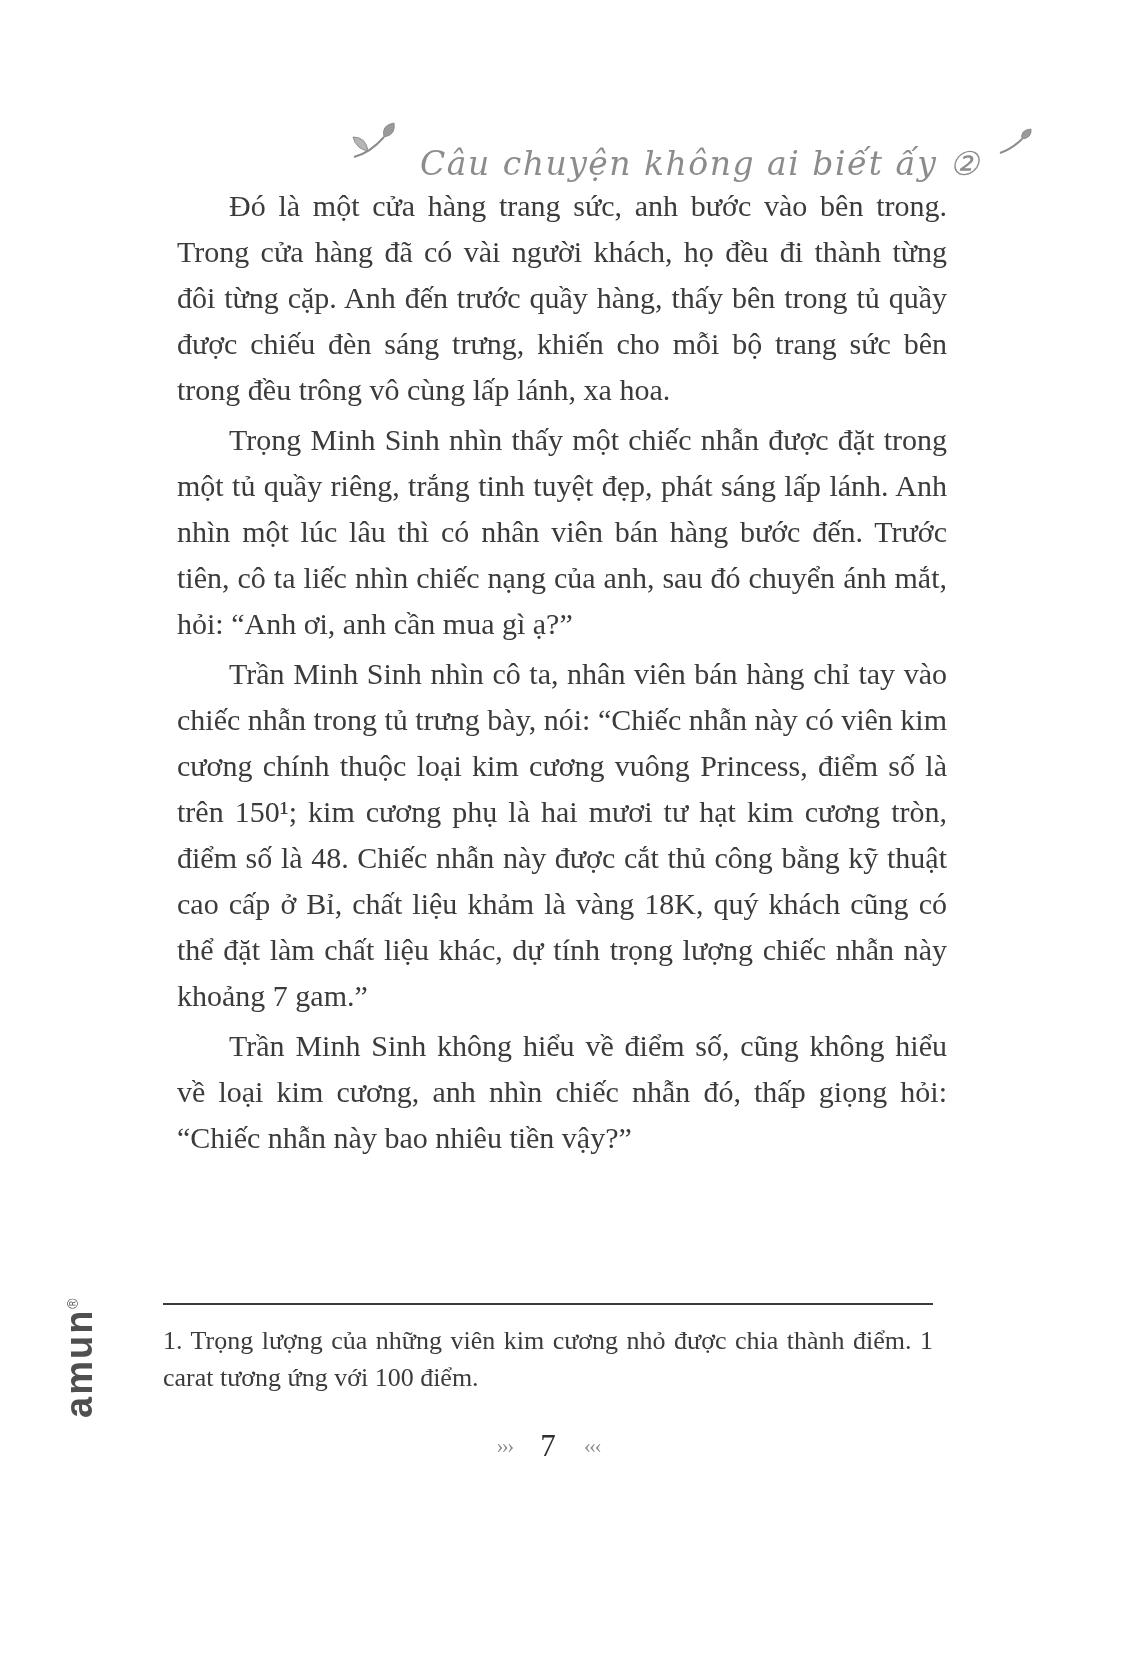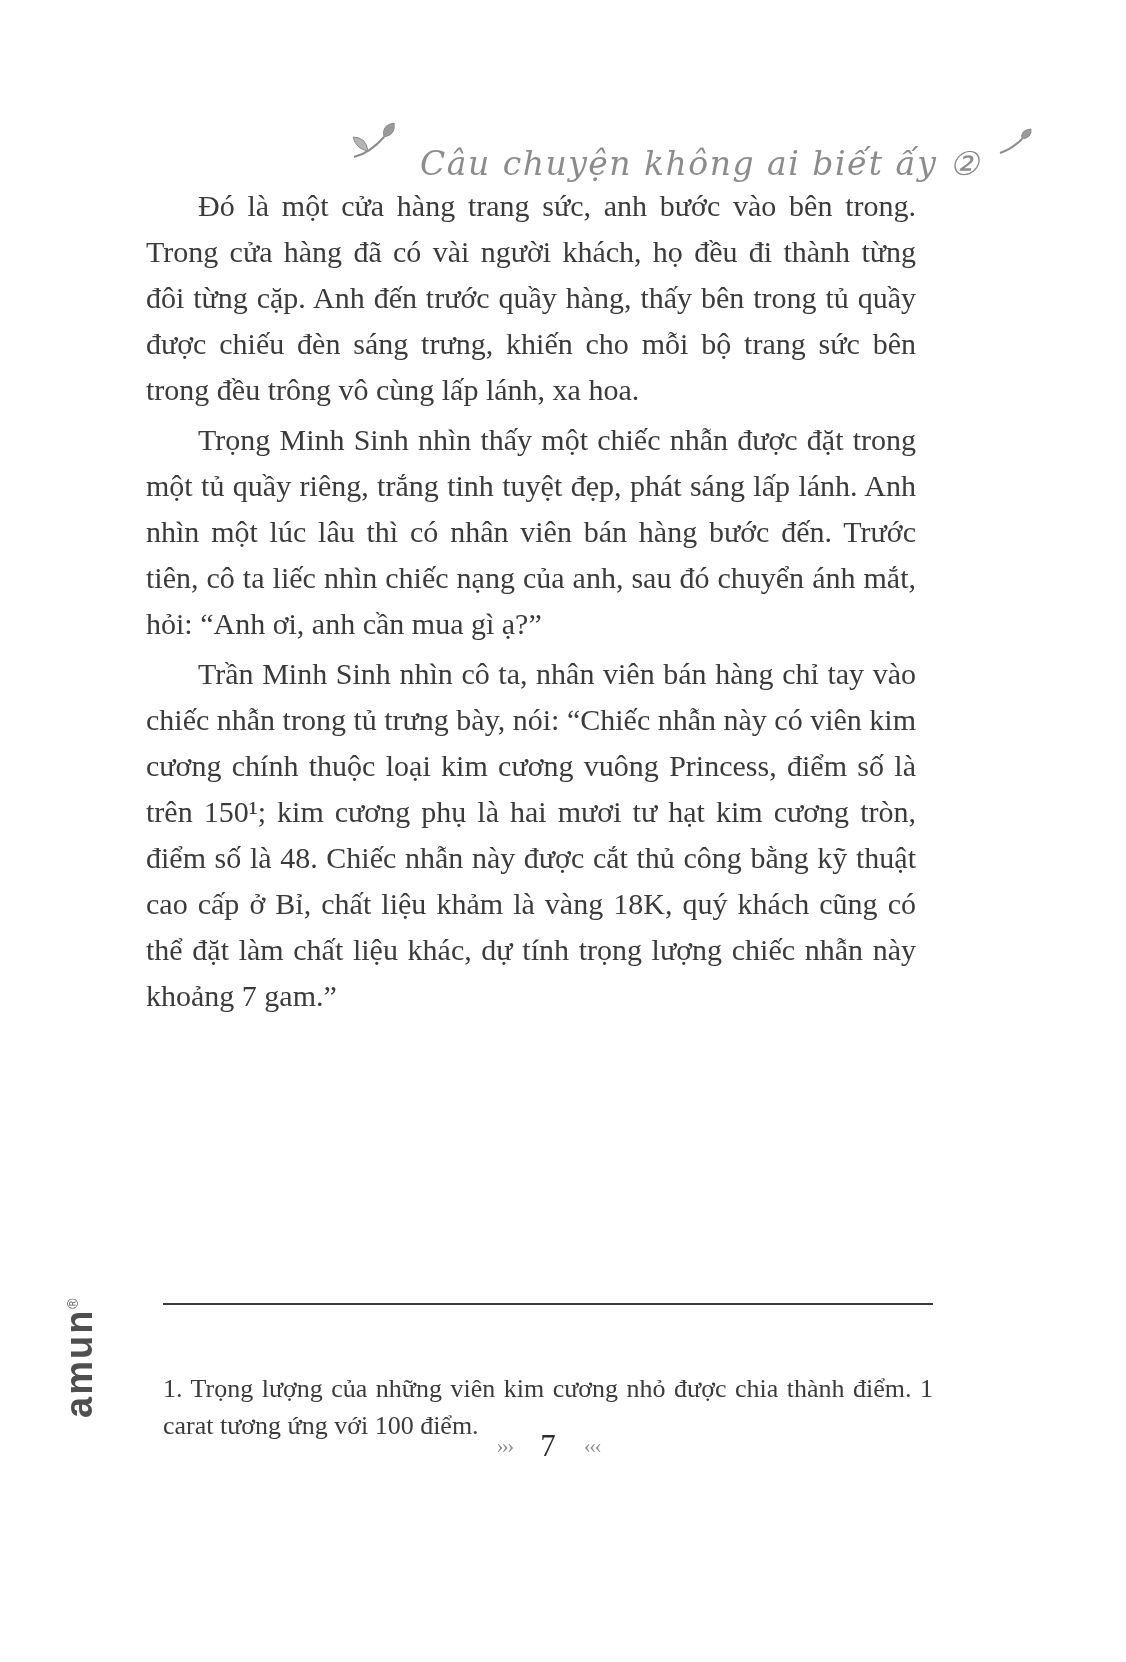--- a/index.html
+++ b/index.html
@@ -31,21 +31,21 @@
     color: #8c8c8c;
     white-space: nowrap;
     margin-top: 44px;
   }
   .leaf { flex: 0 0 auto; }
 
   
   .body-text {
     position: absolute;
     top: 183px;
-    left: 146px;
+    left: 177px;
     width: 770px;
   }
   .body-text p {
     margin: 0 0 4px 0;
     font-size: 30px;
     line-height: 46px;
     text-align: justify;
     text-indent: 52px;
     color: #3b3b3b;
   }
@@ -53,21 +53,21 @@
   
   .footnote-rule {
     position: absolute;
     top: 1303px;
     left: 163px;
     width: 770px;
     border-top: 2px solid #3b3b3b;
   }
   .footnote {
     position: absolute;
-    top: 1370px;
+    top: 1322px;
     left: 163px;
     width: 770px;
     font-size: 26px;
     line-height: 37px;
     text-align: justify;
     color: #3b3b3b;
   }
 
   
   .footer {
@@ -126,20 +126,21 @@
     <svg class="leaf" width="40" height="30" viewBox="0 0 40 30">
       <path d="M4 26 Q16 22 26 12" fill="none" stroke="#8c8c8c" stroke-width="2"></path>
       <path d="M26 12 Q24 3 35 2 Q36 11 26 12 Z" fill="#9a9a9a" stroke="#8c8c8c" stroke-width="1"></path>
     </svg>
   </div>
 
   <div class="body-text">
     <p>Đó là một cửa hàng trang sức, anh bước vào bên trong. Trong cửa hàng đã có vài người khách, họ đều đi thành từng đôi từng cặp. Anh đến trước quầy hàng, thấy bên trong tủ quầy được chiếu đèn sáng trưng, khiến cho mỗi bộ trang sức bên trong đều trông vô cùng lấp lánh, xa hoa.</p>
     <p>Trọng Minh Sinh nhìn thấy một chiếc nhẫn được đặt trong một tủ quầy riêng, trắng tinh tuyệt đẹp, phát sáng lấp lánh. Anh nhìn một lúc lâu thì có nhân viên bán hàng bước đến. Trước tiên, cô ta liếc nhìn chiếc nạng của anh, sau đó chuyển ánh mắt, hỏi: “Anh ơi, anh cần mua gì ạ?”</p>
     <p>Trần Minh Sinh nhìn cô ta, nhân viên bán hàng chỉ tay vào chiếc nhẫn trong tủ trưng bày, nói: “Chiếc nhẫn này có viên kim cương chính thuộc loại kim cương vuông Princess, điểm số là trên 150¹; kim cương phụ là hai mươi tư hạt kim cương tròn, điểm số là 48. Chiếc nhẫn này được cắt thủ công bằng kỹ thuật cao cấp ở Bỉ, chất liệu khảm là vàng 18K, quý khách cũng có thể đặt làm chất liệu khác, dự tính trọng lượng chiếc nhẫn này khoảng 7 gam.”</p>
+    <p>Trần Minh Sinh không hiểu về điểm số, cũng không hiểu về loại kim cương, anh nhìn chiếc nhẫn đó, thấp giọng hỏi: “Chiếc nhẫn này bao nhiêu tiền vậy?”</p>
   </div>
 
   <div class="footnote-rule"></div>
   <div class="footnote">1. Trọng lượng của những viên kim cương nhỏ được chia thành điểm. 1 carat tương ứng với 100 điểm.</div>
 
   <div class="footer">
     <span class="ornament">›››</span>
     <span class="page-number">7</span>
     <span class="ornament">‹‹‹</span>
   </div>

